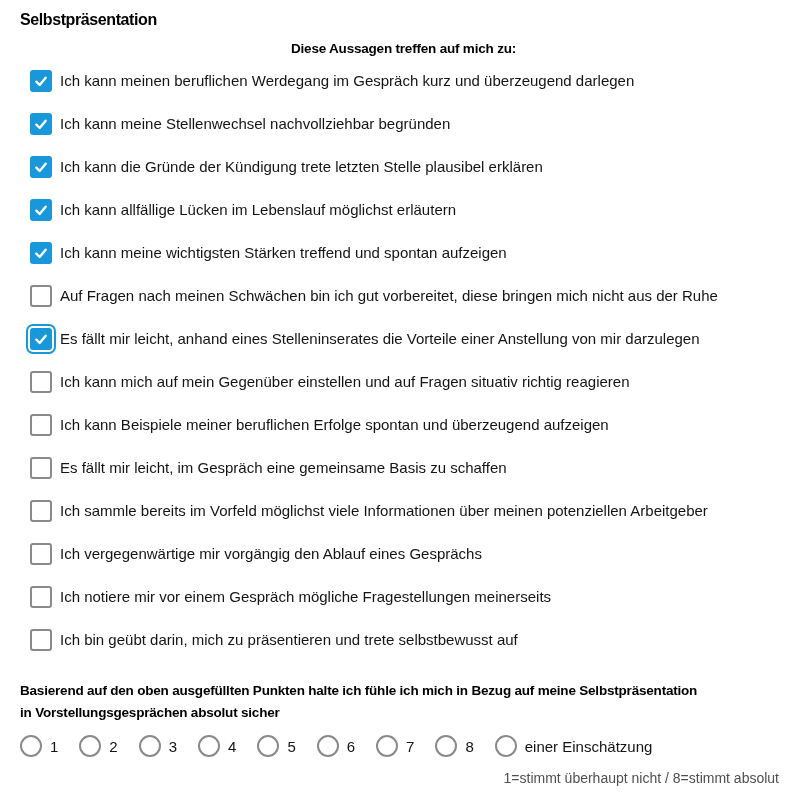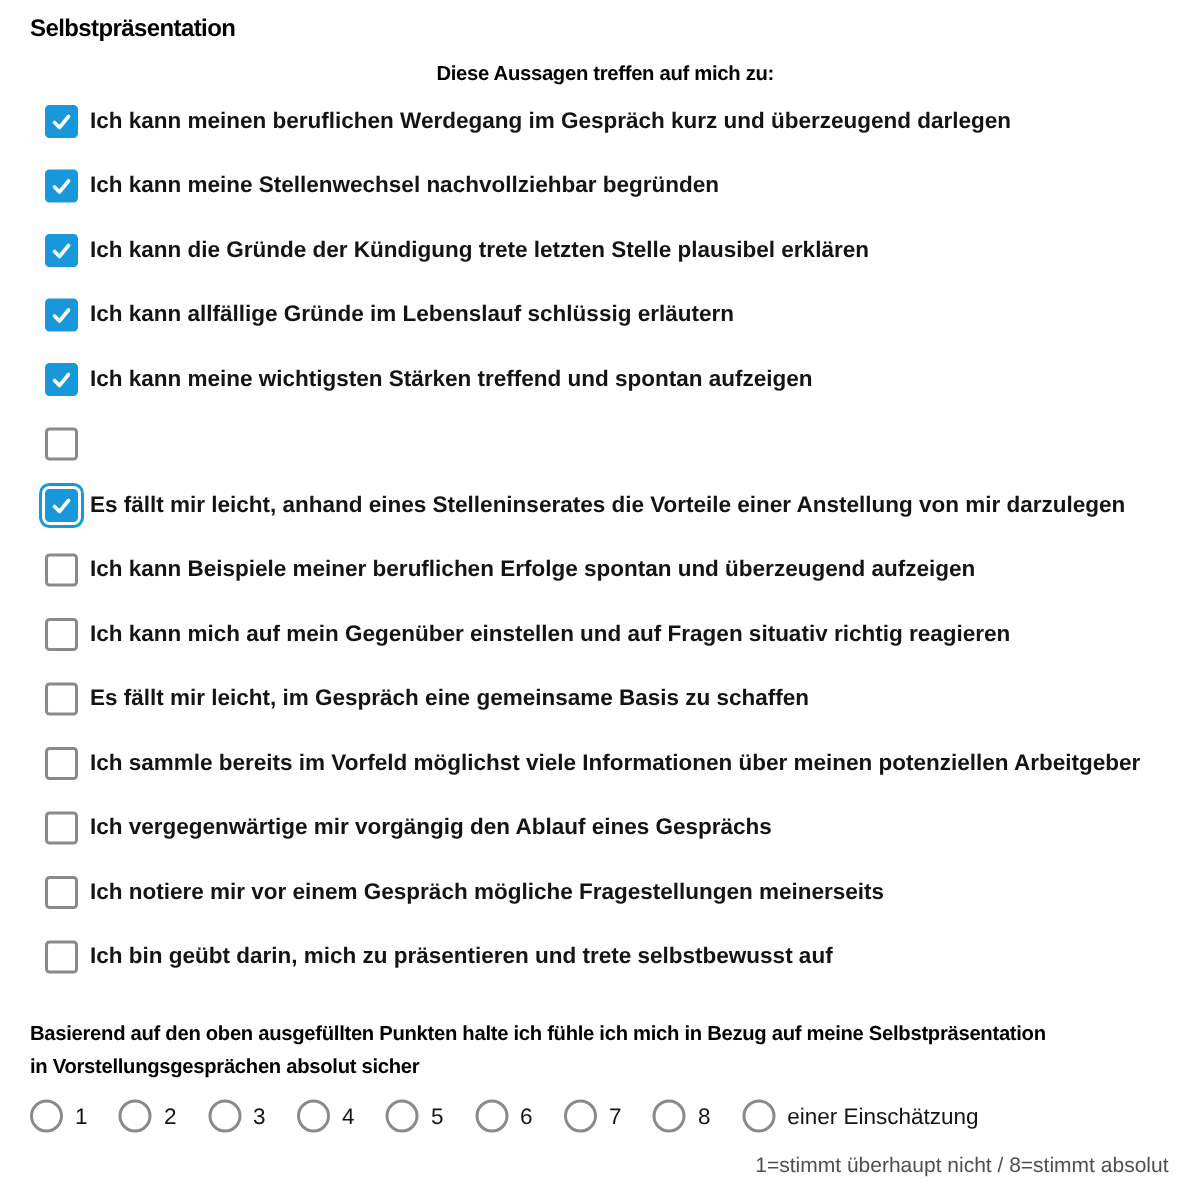--- a/index.html
+++ b/index.html
@@ -17,21 +17,21 @@
     padding:11px 10px 0 20px;
   }
   .page-title{
     font-size:16px;font-weight:bold;letter-spacing:-0.4px;
     margin:0 0 7px 0;color:#000;
   }
   .section-subtitle{
     font-size:13.5px;font-weight:bold;letter-spacing:-0.2px;
     margin:12px 0 12px 8px;color:#000;text-align:center;
   }
-  .checklist{display:block;padding-left:10px;font-weight:bold;}
+  .checklist{display:block;padding-left:10px;}
   .check-row{
     display:flex;align-items:flex-start;
     margin-bottom:17px;cursor:pointer;
   }
   .checkbox{
     flex:0 0 auto;width:22px;height:22px;margin-top:2px;
     border:2px solid var(--box-border);border-radius:3px;background:#fff;
     display:flex;align-items:center;justify-content:center;
   }
   .checkbox svg{display:none;width:16px;height:16px;}
@@ -88,59 +88,60 @@
       </svg>
     </span>
     <span class="row-label">Ich kann die Gründe der Kündigung trete letzten Stelle plausibel erklären</span>
   </label>
     <label class="check-row">
     <span class="checkbox checked">
       <svg viewBox="0 0 24 24" aria-hidden="true">
         <polyline points="5,13 10,18 19,7" fill="none" stroke="#ffffff" stroke-width="3.6" stroke-linecap="round" stroke-linejoin="round"></polyline>
       </svg>
     </span>
-    <span class="row-label">Ich kann allfällige Gründe im Lebenslauf schlüssig erläutern</span>
+    <span class="row-label">Ich kann allfällige Lücken im Lebenslauf möglichst erläutern</span>
   </label>
     <label class="check-row">
     <span class="checkbox checked">
       <svg viewBox="0 0 24 24" aria-hidden="true">
         <polyline points="5,13 10,18 19,7" fill="none" stroke="#ffffff" stroke-width="3.6" stroke-linecap="round" stroke-linejoin="round"></polyline>
       </svg>
     </span>
     <span class="row-label">Ich kann meine wichtigsten Stärken treffend und spontan aufzeigen</span>
   </label>
     <label class="check-row">
     <span class="checkbox">
       
     </span>
+    <span class="row-label">Auf Fragen nach meinen Schwächen bin ich gut vorbereitet, diese bringen mich nicht aus der Ruhe</span>
   </label>
     <label class="check-row">
     <span class="checkbox checked focused">
       <svg viewBox="0 0 24 24" aria-hidden="true">
         <polyline points="5,13 10,18 19,7" fill="none" stroke="#ffffff" stroke-width="3.6" stroke-linecap="round" stroke-linejoin="round"></polyline>
       </svg>
     </span>
     <span class="row-label">Es fällt mir leicht, anhand eines Stelleninserates die Vorteile einer Anstellung von mir darzulegen</span>
   </label>
     <label class="check-row">
     <span class="checkbox">
       
     </span>
+    <span class="row-label">Ich kann mich auf mein Gegenüber einstellen und auf Fragen situativ richtig reagieren</span>
+  </label>
+    <label class="check-row">
+    <span class="checkbox">
+      
+    </span>
     <span class="row-label">Ich kann Beispiele meiner beruflichen Erfolge spontan und überzeugend aufzeigen</span>
   </label>
     <label class="check-row">
     <span class="checkbox">
       
     </span>
-    <span class="row-label">Ich kann mich auf mein Gegenüber einstellen und auf Fragen situativ richtig reagieren</span>
-  </label>
-    <label class="check-row">
-    <span class="checkbox">
-      
-    </span>
     <span class="row-label">Es fällt mir leicht, im Gespräch eine gemeinsame Basis zu schaffen</span>
   </label>
     <label class="check-row">
     <span class="checkbox">
       
     </span>
     <span class="row-label">Ich sammle bereits im Vorfeld möglichst viele Informationen über meinen potenziellen Arbeitgeber</span>
   </label>
     <label class="check-row">
     <span class="checkbox">

